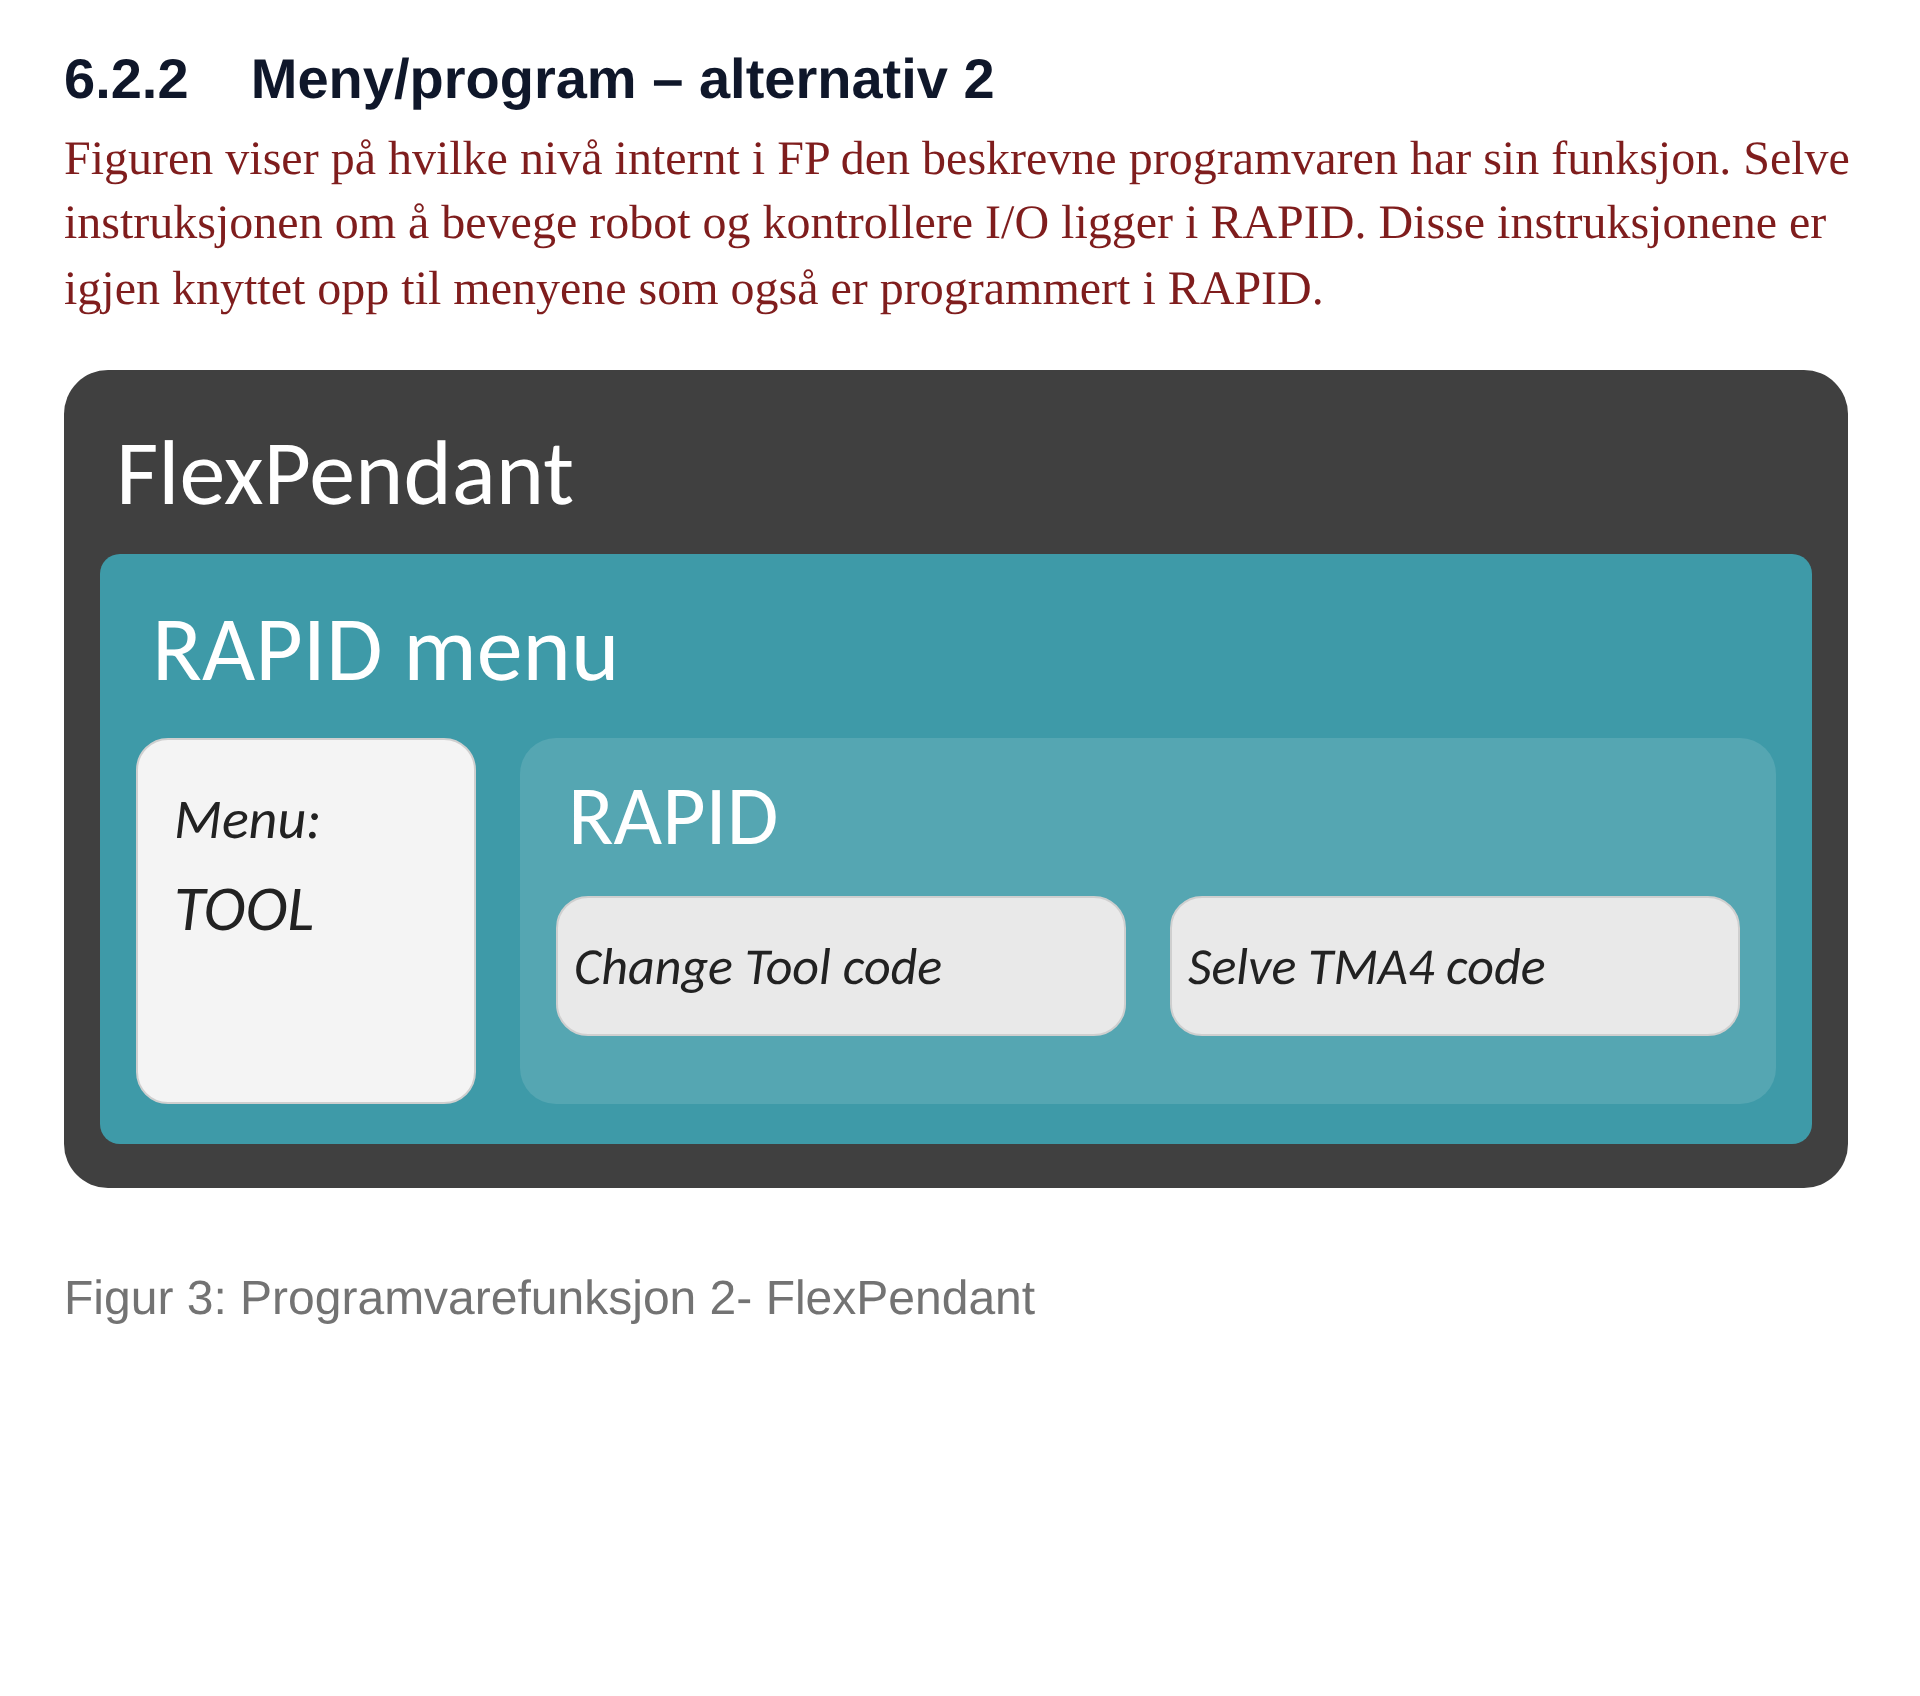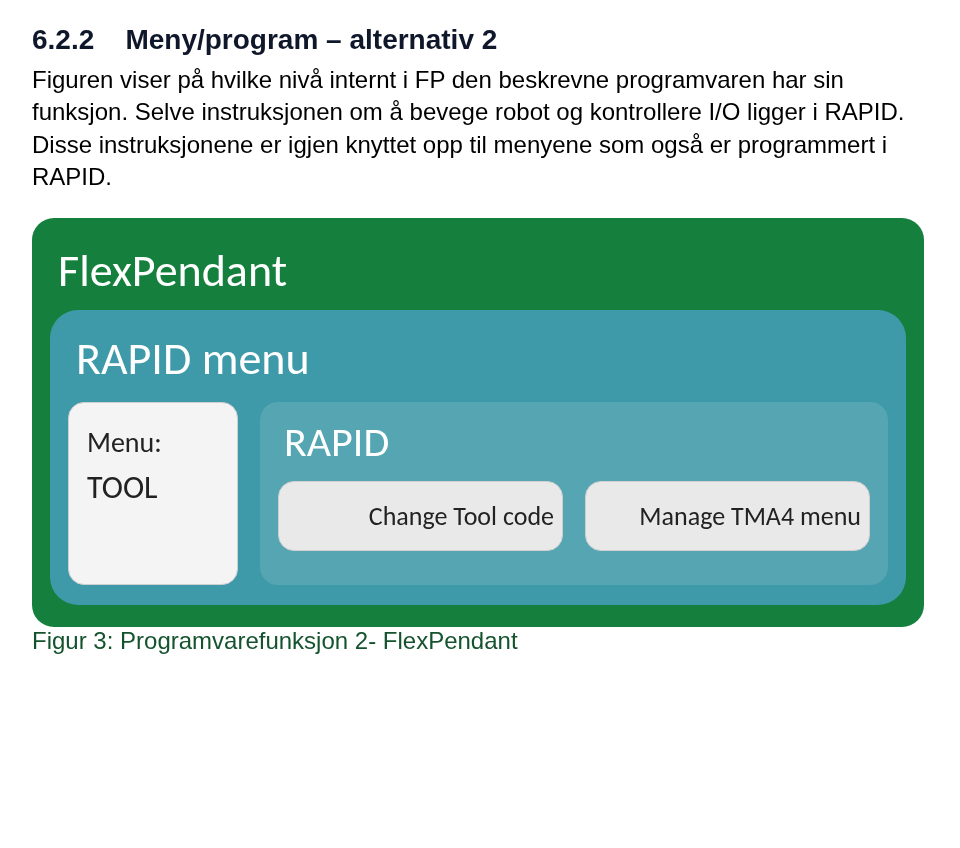--- a/index.html
+++ b/index.html
@@ -13,44 +13,45 @@
   }
   .section-heading {
     font-size: 28px;
     font-weight: bold;
     color: #0f172a;
     margin-bottom: 8px;
   }
   .body-text {
     font-size: 24px;
     line-height: 1.35;
-    color: #000000;
+    color: #7f1d1d;
     max-width: 900px;
+    font-family: Liberation Serif, serif;
   }
   .body-text p { margin: 0; }
   .figure-wrap {
     width: 892px;
     margin-top: 24px;
   }
   .outer-box {
-    background: #15803d;
+    background: #404040;
     border-radius: 22px;
     padding: 18px 18px 22px 18px;
     width: 892px;
   }
   .outer-title {
     color: #ffffff;
     font-family: "Segoe UI", Calibri, sans-serif;
     font-size: 46px;
     font-weight: 400;
     margin: 6px 0 12px 8px;
   }
   .middle-box {
     background: #3e9aa8;
-    border-radius: 28px;
+    border-radius: 10px;
     padding: 16px 18px 20px 18px;
     width: 100%;
   }
   .middle-title {
     color: #ffffff;
     font-family: "Segoe UI", Calibri, sans-serif;
     font-size: 46px;
     font-weight: 400;
     margin: 4px 0 16px 8px;
   }
@@ -63,20 +64,21 @@
     background: #f4f4f4;
     border: 1px solid #cfcfcf;
     border-radius: 16px;
     padding: 22px 18px;
     width: 170px;
     color: #222;
     font-family: "Segoe UI", Calibri, sans-serif;
     display: flex;
     flex-direction: column;
     justify-content: flex-start;
+    font-style: italic;
   }
   .menu-box .menu-label {
     font-size: 28px;
     margin-bottom: 8px;
   }
   .menu-box .menu-item {
     font-size: 32px;
     line-height: 1.25;
   }
   .rapid-box {
@@ -97,28 +99,30 @@
   .rapid-row {
     display: flex;
     gap: 22px;
   }
   .code-box {
     background: #e9e9e9;
     border: 1px solid #cfcfcf;
     border-radius: 16px;
     padding: 18px 8px;
     flex: 1;
-    text-align: right;
+    text-align: left;
     font-family: "Segoe UI", Calibri, sans-serif;
     font-size: 26px;
     color: #222;
+    font-style: italic;
   }
   .figure-caption {
     font-size: 24px;
-    color: #14532d;
+    color: #737373;
+    margin-top: 42px;
   }
 </style>
 </head>
 <body>
 
 <div class="section-heading">
   <span>6.2.2</span>
   &nbsp;&nbsp;
   <span>Meny/program – alternativ 2</span>
 </div>
@@ -134,21 +138,21 @@
       <div class="middle-title">RAPID menu</div>
       <div class="row">
         <div class="menu-box">
           <div class="menu-label">Menu:</div>
           <div class="menu-item">TOOL</div>
         </div>
         <div class="rapid-box">
           <div class="rapid-title">RAPID</div>
           <div class="rapid-row">
             <div class="code-box">Change Tool code</div>
-            <div class="code-box">Manage TMA4 menu</div>
+            <div class="code-box">Selve TMA4 code</div>
           </div>
         </div>
       </div>
     </div>
   </div>
 </div>
 
 <div class="figure-caption">Figur 3: Programvarefunksjon 2- FlexPendant</div>
 
 </body></html>

